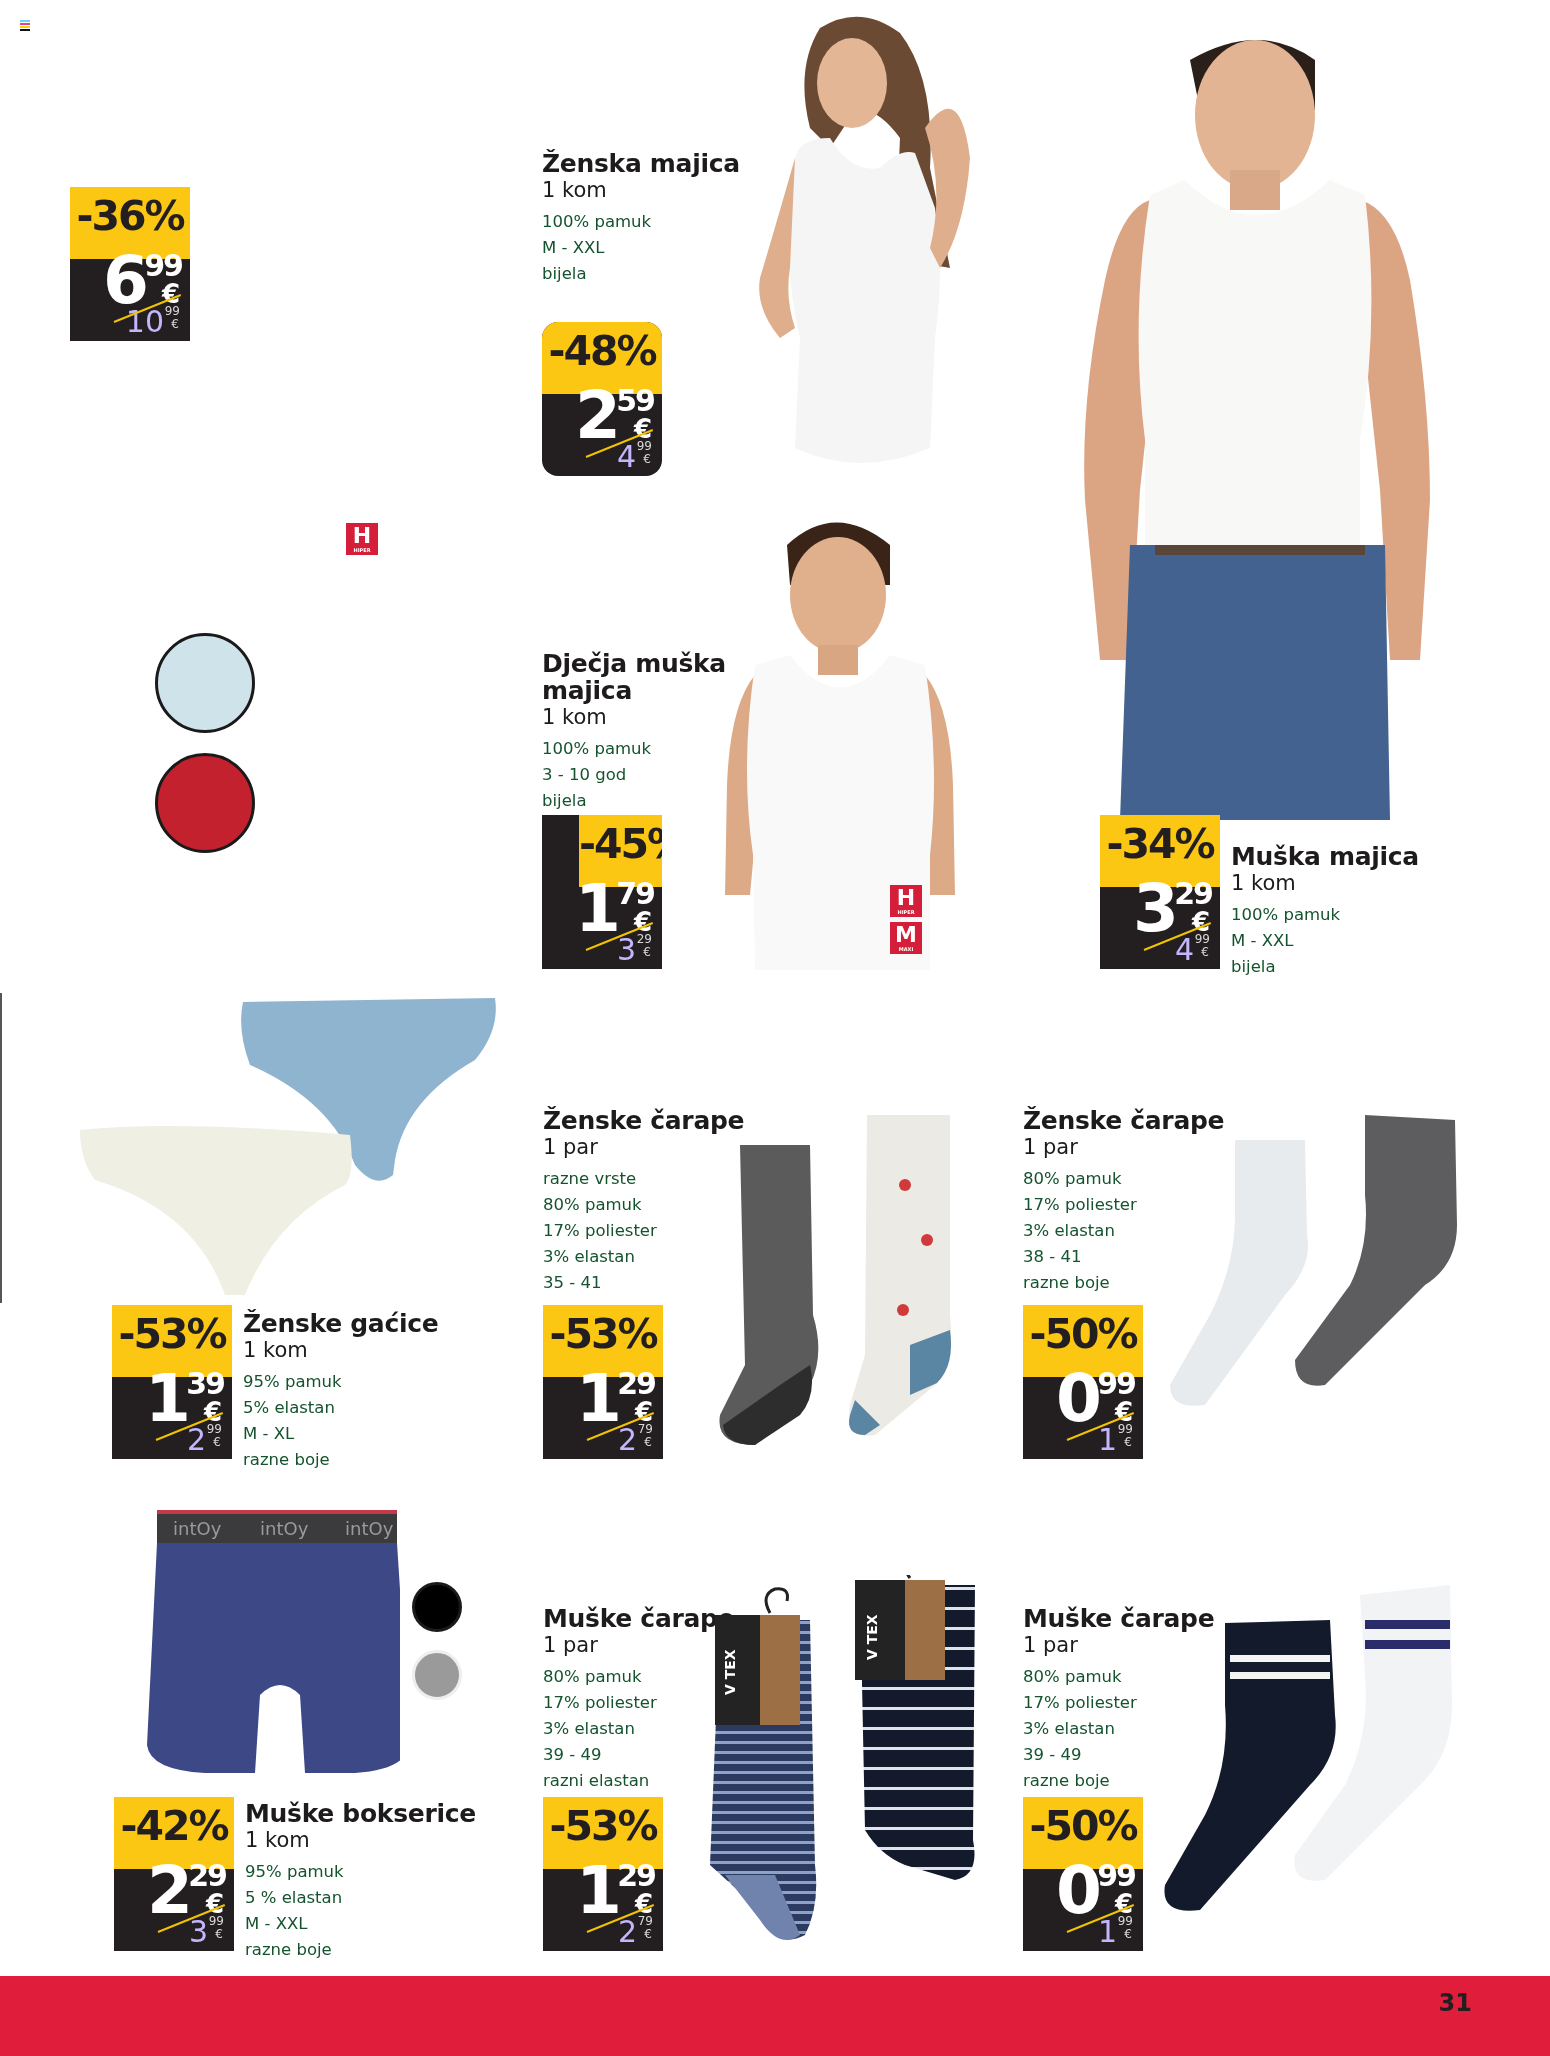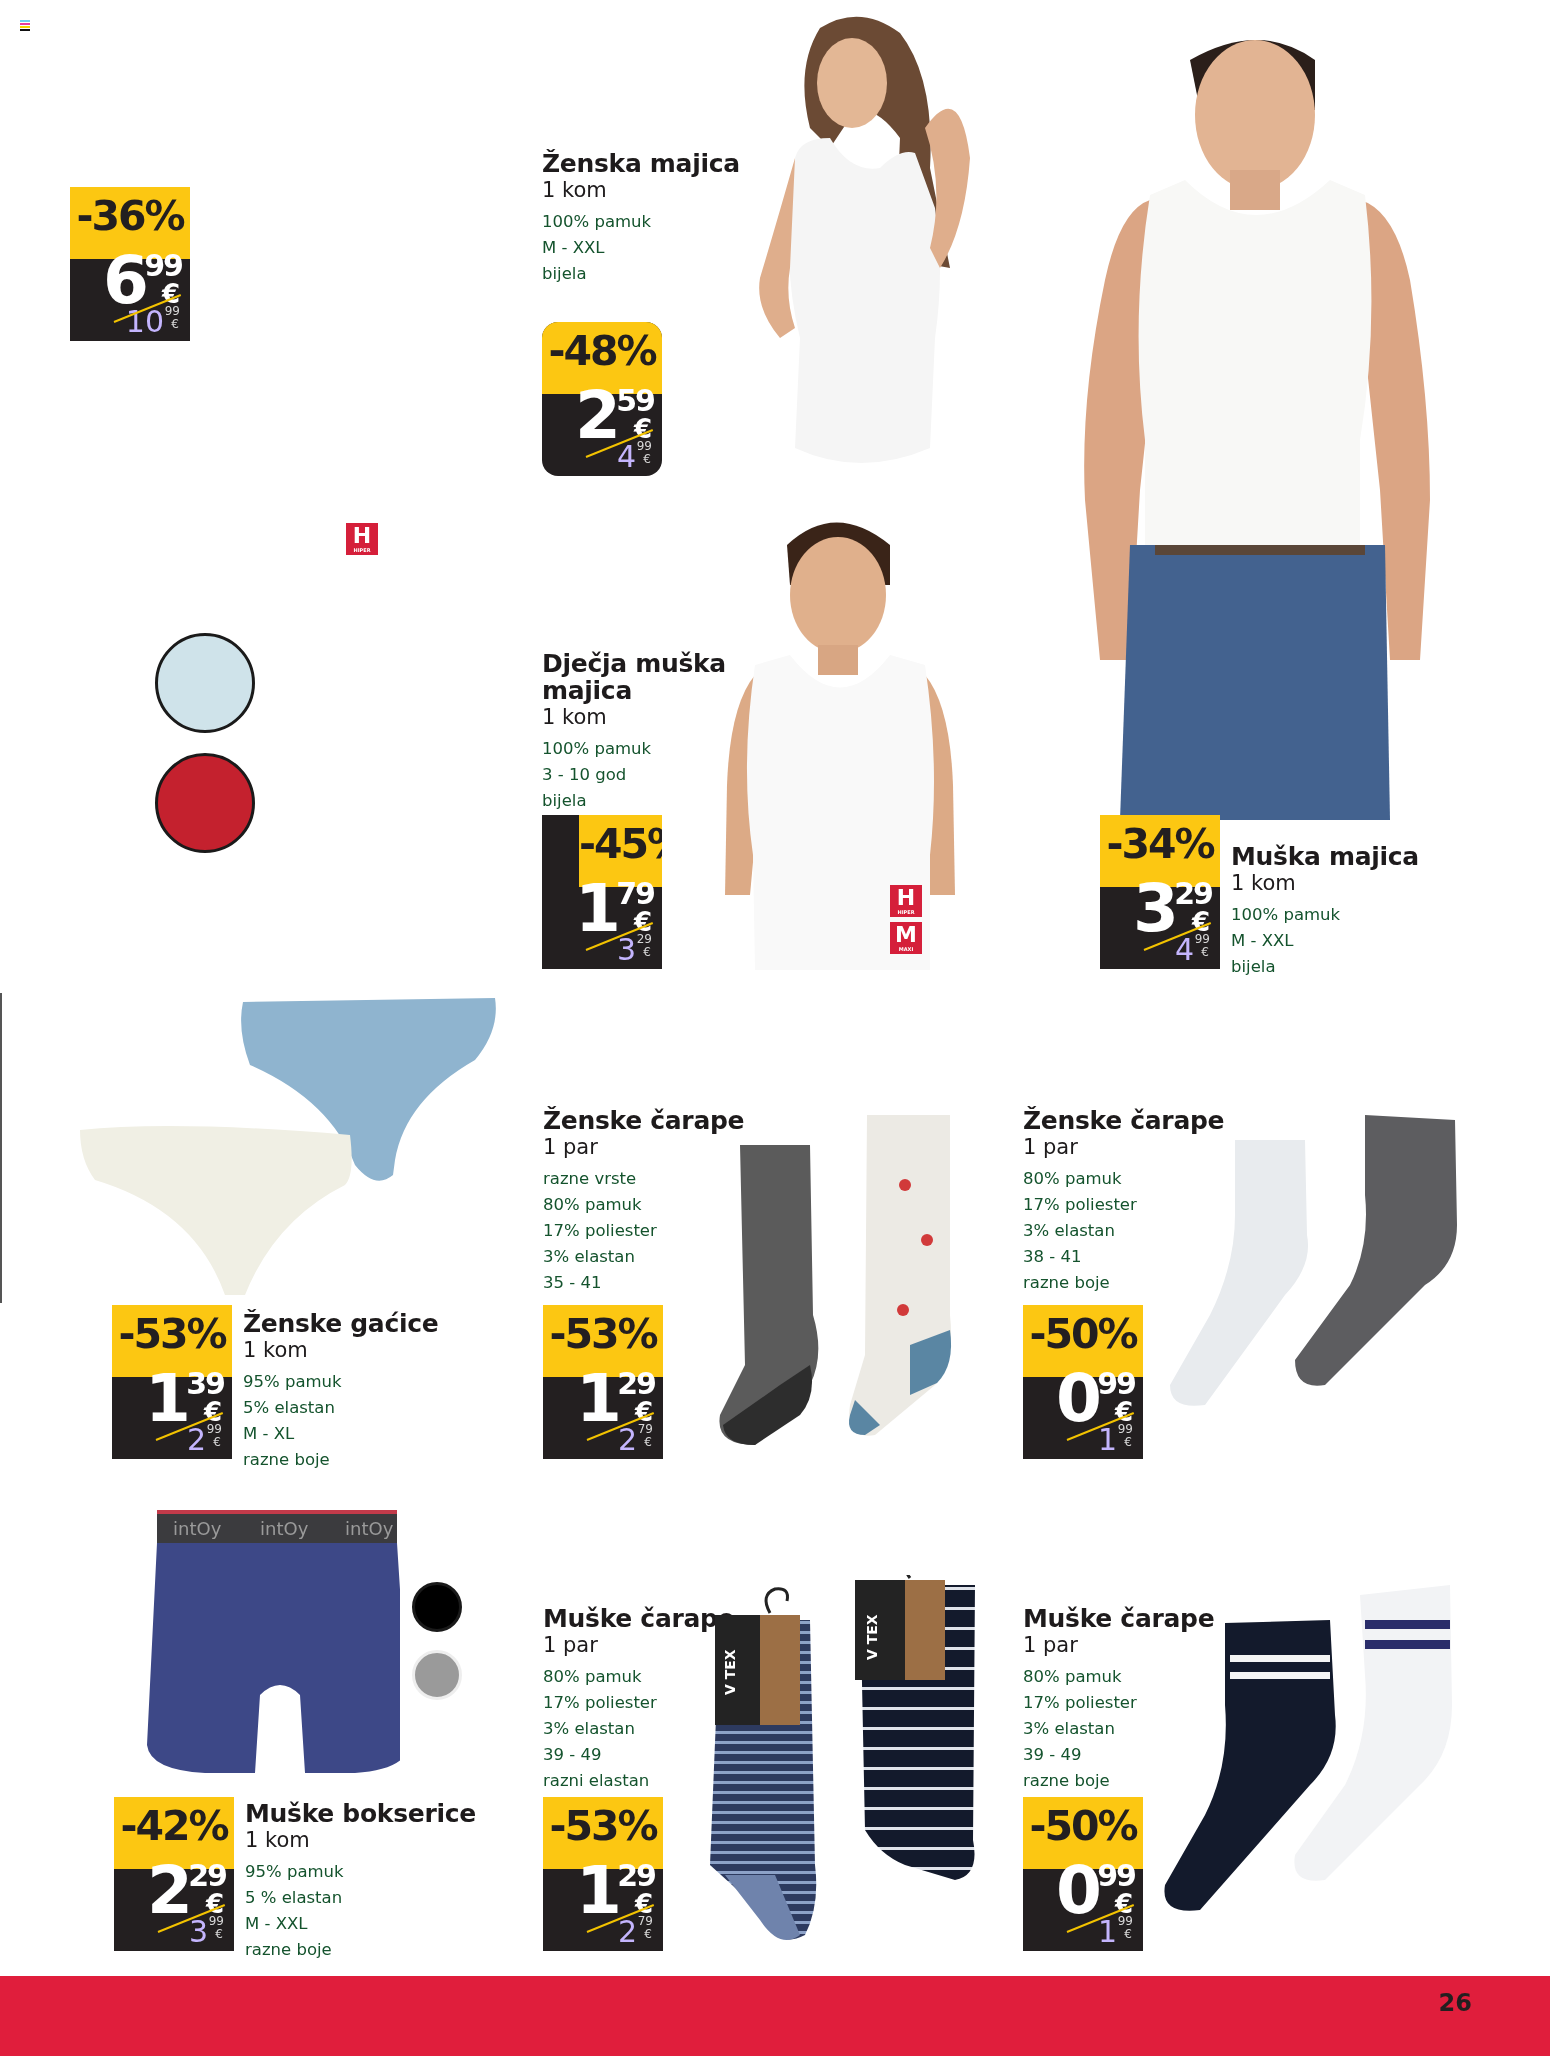--- a/index.html
+++ b/index.html
@@ -401,14 +401,14 @@
   </div>
   <div class="old">
     <span class="old-int">1</span>
     <span class="old-cents">99</span>
     <span class="old-eur">€</span>
     <span class="strike"></span>
   </div>
 </div>
 
 <div class="footer">
-  <div class="pageno">26</div>
+  <div class="pageno">31</div>
 </div>
 
 </body></html>

